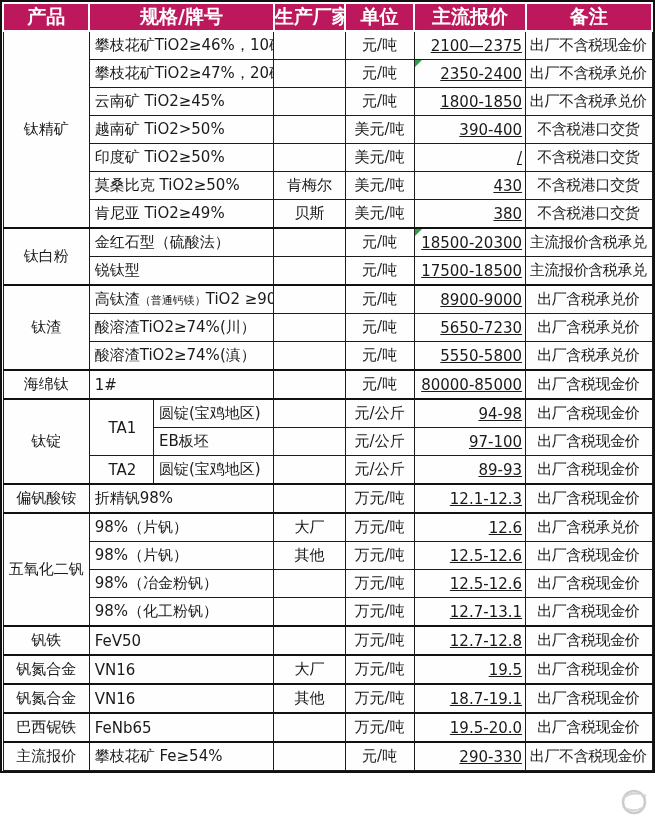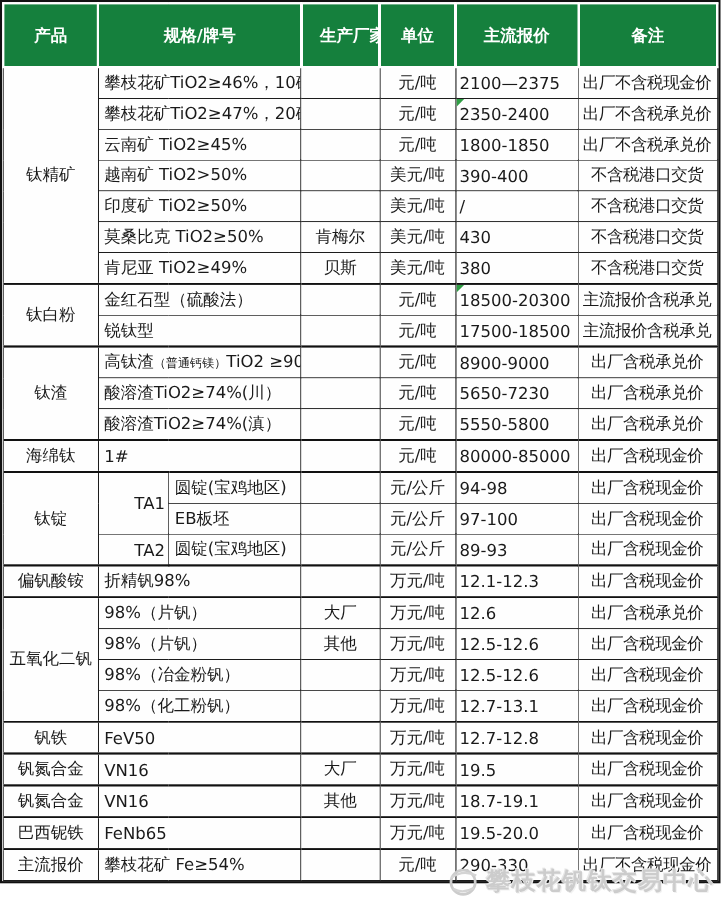--- a/index.html
+++ b/index.html
@@ -9,34 +9,34 @@
     font-family:"DejaVu Sans","Liberation Sans",sans-serif;
     color:#1a1a1a;overflow:hidden;
   }
   .table-wrap{
     position:absolute;left:0;top:0;width:651px;
     border:2px solid #111;background:#fff;
   }
   table{border-collapse:collapse;table-layout:fixed;width:651px;}
   th,td{margin:0;overflow:hidden;white-space:nowrap;}
   th{
-    background:#15803d;color:#fff;font-weight:bold;font-size:15px;
-    height:24px;border:2px solid #fff;text-align:center;padding:16px;
+    background:#be185d;color:#fff;font-weight:bold;font-size:19px;
+    height:24px;border:2px solid #fff;text-align:center;padding:0;
   }
   td{
     border:1px solid #1c1c1c;height:27px;font-size:15px;
     padding:0 3px;background:#fefefe;position:relative;
   }
   tr.group-start td{border-top:2px solid #111;}
   td.c-product{text-align:center;padding:0 1px;}
   td.c-spec{text-align:left;padding-left:5px;}
-  td.c-grade{text-align:right;padding-left:5px;margin-top:11px;}
+  td.c-grade{text-align:center;padding-left:5px;margin-top:11px;}
   td.c-manu{text-align:center;}
   td.c-unit{text-align:center;margin-top:44px;}
-  td.c-price{text-align:left;}
+  td.c-price{text-align:right;text-decoration:underline;}
   td.c-note{text-align:center;padding-left:2px;letter-spacing:-0.4px;}
   .spec-small{font-size:11px;}
   .corner-marker{
     position:absolute;top:0;left:0;width:0;height:0;
     border-top:7px solid #2f9e44;border-right:7px solid transparent;
   }
   .watermark{
     position:absolute;right:6px;bottom:2px;height:34px;
     display:flex;align-items:center;gap:6px;
     color:#c6c6c6;
@@ -277,14 +277,13 @@
   </tbody>
 </table>
 </div>
 
 <div class="watermark">
   <svg width="30" height="30" viewBox="0 0 30 30">
     <circle cx="15" cy="16" r="11" fill="none" stroke="#cccccc" stroke-width="2.5"></circle>
     <path d="M4 12 Q 15 4, 27 10" fill="none" stroke="#d4d4d4" stroke-width="2"></path>
     <path d="M6 22 Q 15 27, 25 21" fill="none" stroke="#d4d4d4" stroke-width="2"></path>
   </svg>
-  <span class="watermark-text">攀枝花钒钛交易中心</span>
 </div>
 
 </body></html>

